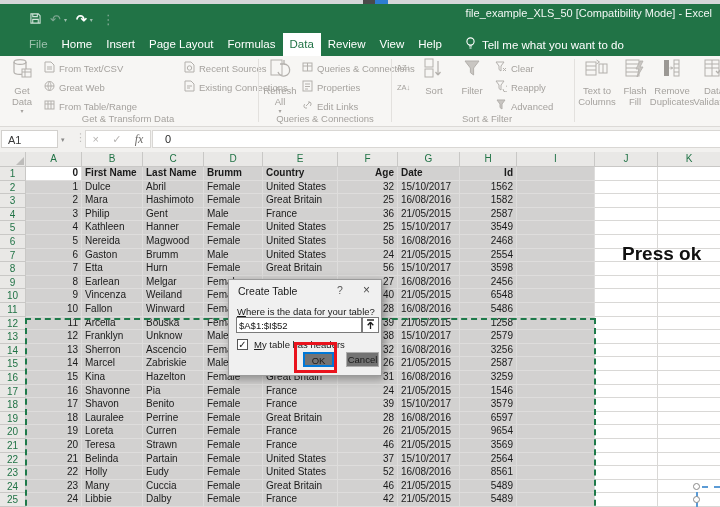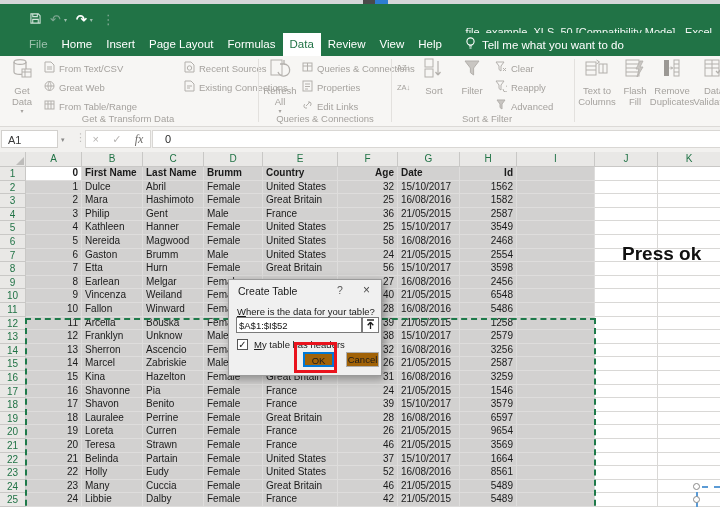--- a/index.html
+++ b/index.html
@@ -10,21 +10,21 @@
   #topstrip{left:0;top:0;width:720px;height:4px;background:#d5d7d9;}
   #topstrip .seg-dark{left:363px;top:0;width:12px;height:4px;background:#4a4a4a;}
   #topstrip .seg-blue{left:375px;top:0;width:13px;height:4px;background:#2d7dd2;}
   
   #titlebar{left:0;top:4px;width:720px;height:29px;background:#217346;}
   #titlebar .qat{left:30px;top:6px;height:18px;display:flex;align-items:center;gap:9px;color:#cfe3d8;}
   #titlebar .qat .glyph{font-size:13px;line-height:1;}
   #titlebar .qat .dim{color:#7fa893;}
   #titlebar .qat .bright{color:#ffffff;font-weight:bold;}
   #titlebar .qat .caret{font-size:6px;color:#9dbfae;margin-left:-6px;}
-  #title-text{right:8px;top:22px;color:#f2f7f4;font-size:11px;white-space:nowrap;}
+  #title-text{right:8px;top:3px;color:#f2f7f4;font-size:11px;white-space:nowrap;}
   
   #tabrow{left:0;top:33px;width:720px;height:23px;background:#217346;display:flex;align-items:stretch;}
   .tab{color:#ffffff;font-size:11.5px;line-height:23px;padding:0 7px;white-space:nowrap;}
   .tab.first{margin-left:22px;color:rgba(255,255,255,0.55);}
   .tab.active{background:#ffffff;color:#217346;}
   #tellme{display:flex;align-items:center;gap:6px;color:#ffffff;font-size:11.5px;margin-left:16px;white-space:nowrap;}
   
   #ribbon{left:0;top:56px;width:720px;height:70px;background:#f7f6f4;border-bottom:1px solid #dcdad7;}
   #ribbon .glabel{position:absolute;top:57px;font-size:9.5px;color:#a5a29e;white-space:nowrap;transform:translateX(-50%);}
   #ribbon .vsep{position:absolute;top:3px;width:1px;height:63px;background:#e3e1de;}
@@ -65,21 +65,21 @@
   #dialog{left:228px;top:279px;width:154px;height:97px;background:#f0f0f0;border:1px solid #9a9a9a;box-sizing:border-box;box-shadow:3px 3px 9px rgba(0,0,0,0.35);z-index:10;font-size:9.5px;color:#1a1a1a;}
   #dlg-title{left:9px;top:5px;font-size:10.5px;color:#1a1a1a;}
   #dlg-help{left:108px;top:4px;font-size:10.5px;color:#5a5a5a;}
   #dlg-close{left:134px;top:3px;font-size:12px;color:#4a4a4a;}
   #dlg-prompt{left:8px;top:26px;font-size:9.5px;}
   .mnem::first-letter{text-decoration:underline;}
   #dlg-input{left:7px;top:37px;width:126px;height:16px;background:#fff;border:1px solid #7a7a7a;box-sizing:border-box;font-family:"Liberation Sans",sans-serif;font-size:9.5px;padding:0 2px;color:#111;}
   #dlg-refedit{left:133px;top:37px;width:17px;height:16px;background:#fff;border:1px solid #7a7a7a;box-sizing:border-box;display:flex;align-items:center;justify-content:center;}
   #dlg-checkbox{left:8px;top:59px;width:11px;height:11px;background:#fff;border:1px solid #555;box-sizing:border-box;font-size:10px;line-height:9px;text-align:center;color:#1a1a1a;}
   #dlg-checklabel{left:25px;top:59px;font-size:9.5px;}
-  .dlg-btn{position:absolute;top:72px;height:15px;background:#a16207;font-size:9.5px;text-align:center;line-height:13px;box-sizing:border-box;color:#1a1a1a;}
+  .dlg-btn{position:absolute;top:72px;height:15px;background:#737373;font-size:9.5px;text-align:center;line-height:13px;box-sizing:border-box;color:#1a1a1a;}
   #dlg-ok{left:74px;width:31px;border:2px solid #0078d7;}
   #dlg-cancel{left:117px;width:33px;border:1px solid #adadad;}
   #red-rect{left:294px;top:342px;width:43px;height:31px;border:3px solid #e9131d;box-sizing:border-box;z-index:12;pointer-events:none;}
 </style>
 </head>
 <body>
 
 <div class="abs" id="topstrip">
   <div class="abs seg-dark"></div>
   <div class="abs seg-blue"></div>
@@ -591,21 +591,21 @@
     <div class="cell" style="left: 595px; top: 287px; width: 63px; height: 13.6px;"></div>
     <div class="cell" style="left: 658px; top: 287px; width: 63px; height: 13.6px;"></div>
     <div class="rowhdr" style="left: 0px; top: 300.6px; width: 26px; height: 13.6px; line-height: 13.6px;">22</div>
     <div class="cell sel ar" style="left: 26px; top: 300.6px; width: 56px; height: 13.6px;">21</div>
     <div class="cell sel" style="left: 82px; top: 300.6px; width: 61px; height: 13.6px;">Belinda</div>
     <div class="cell sel" style="left: 143px; top: 300.6px; width: 61px; height: 13.6px;">Partain</div>
     <div class="cell sel" style="left: 204px; top: 300.6px; width: 59px; height: 13.6px;">Female</div>
     <div class="cell sel" style="left: 263px; top: 300.6px; width: 75px; height: 13.6px;">United States</div>
     <div class="cell sel ar" style="left: 338px; top: 300.6px; width: 60px; height: 13.6px;">37</div>
     <div class="cell sel" style="left: 398px; top: 300.6px; width: 62px; height: 13.6px;">15/10/2017</div>
-    <div class="cell sel ar" style="left: 460px; top: 300.6px; width: 57px; height: 13.6px;">1664</div>
+    <div class="cell sel ar" style="left: 460px; top: 300.6px; width: 57px; height: 13.6px;">2564</div>
     <div class="cell sel" style="left: 517px; top: 300.6px; width: 78px; height: 13.6px;"></div>
     <div class="cell" style="left: 595px; top: 300.6px; width: 63px; height: 13.6px;"></div>
     <div class="cell" style="left: 658px; top: 300.6px; width: 63px; height: 13.6px;"></div>
     <div class="rowhdr" style="left: 0px; top: 314.2px; width: 26px; height: 13.6px; line-height: 13.6px;">23</div>
     <div class="cell sel ar" style="left: 26px; top: 314.2px; width: 56px; height: 13.6px;">22</div>
     <div class="cell sel" style="left: 82px; top: 314.2px; width: 61px; height: 13.6px;">Holly</div>
     <div class="cell sel" style="left: 143px; top: 314.2px; width: 61px; height: 13.6px;">Eudy</div>
     <div class="cell sel" style="left: 204px; top: 314.2px; width: 59px; height: 13.6px;">Female</div>
     <div class="cell sel" style="left: 263px; top: 314.2px; width: 75px; height: 13.6px;">United States</div>
     <div class="cell sel ar" style="left: 338px; top: 314.2px; width: 60px; height: 13.6px;">52</div>

